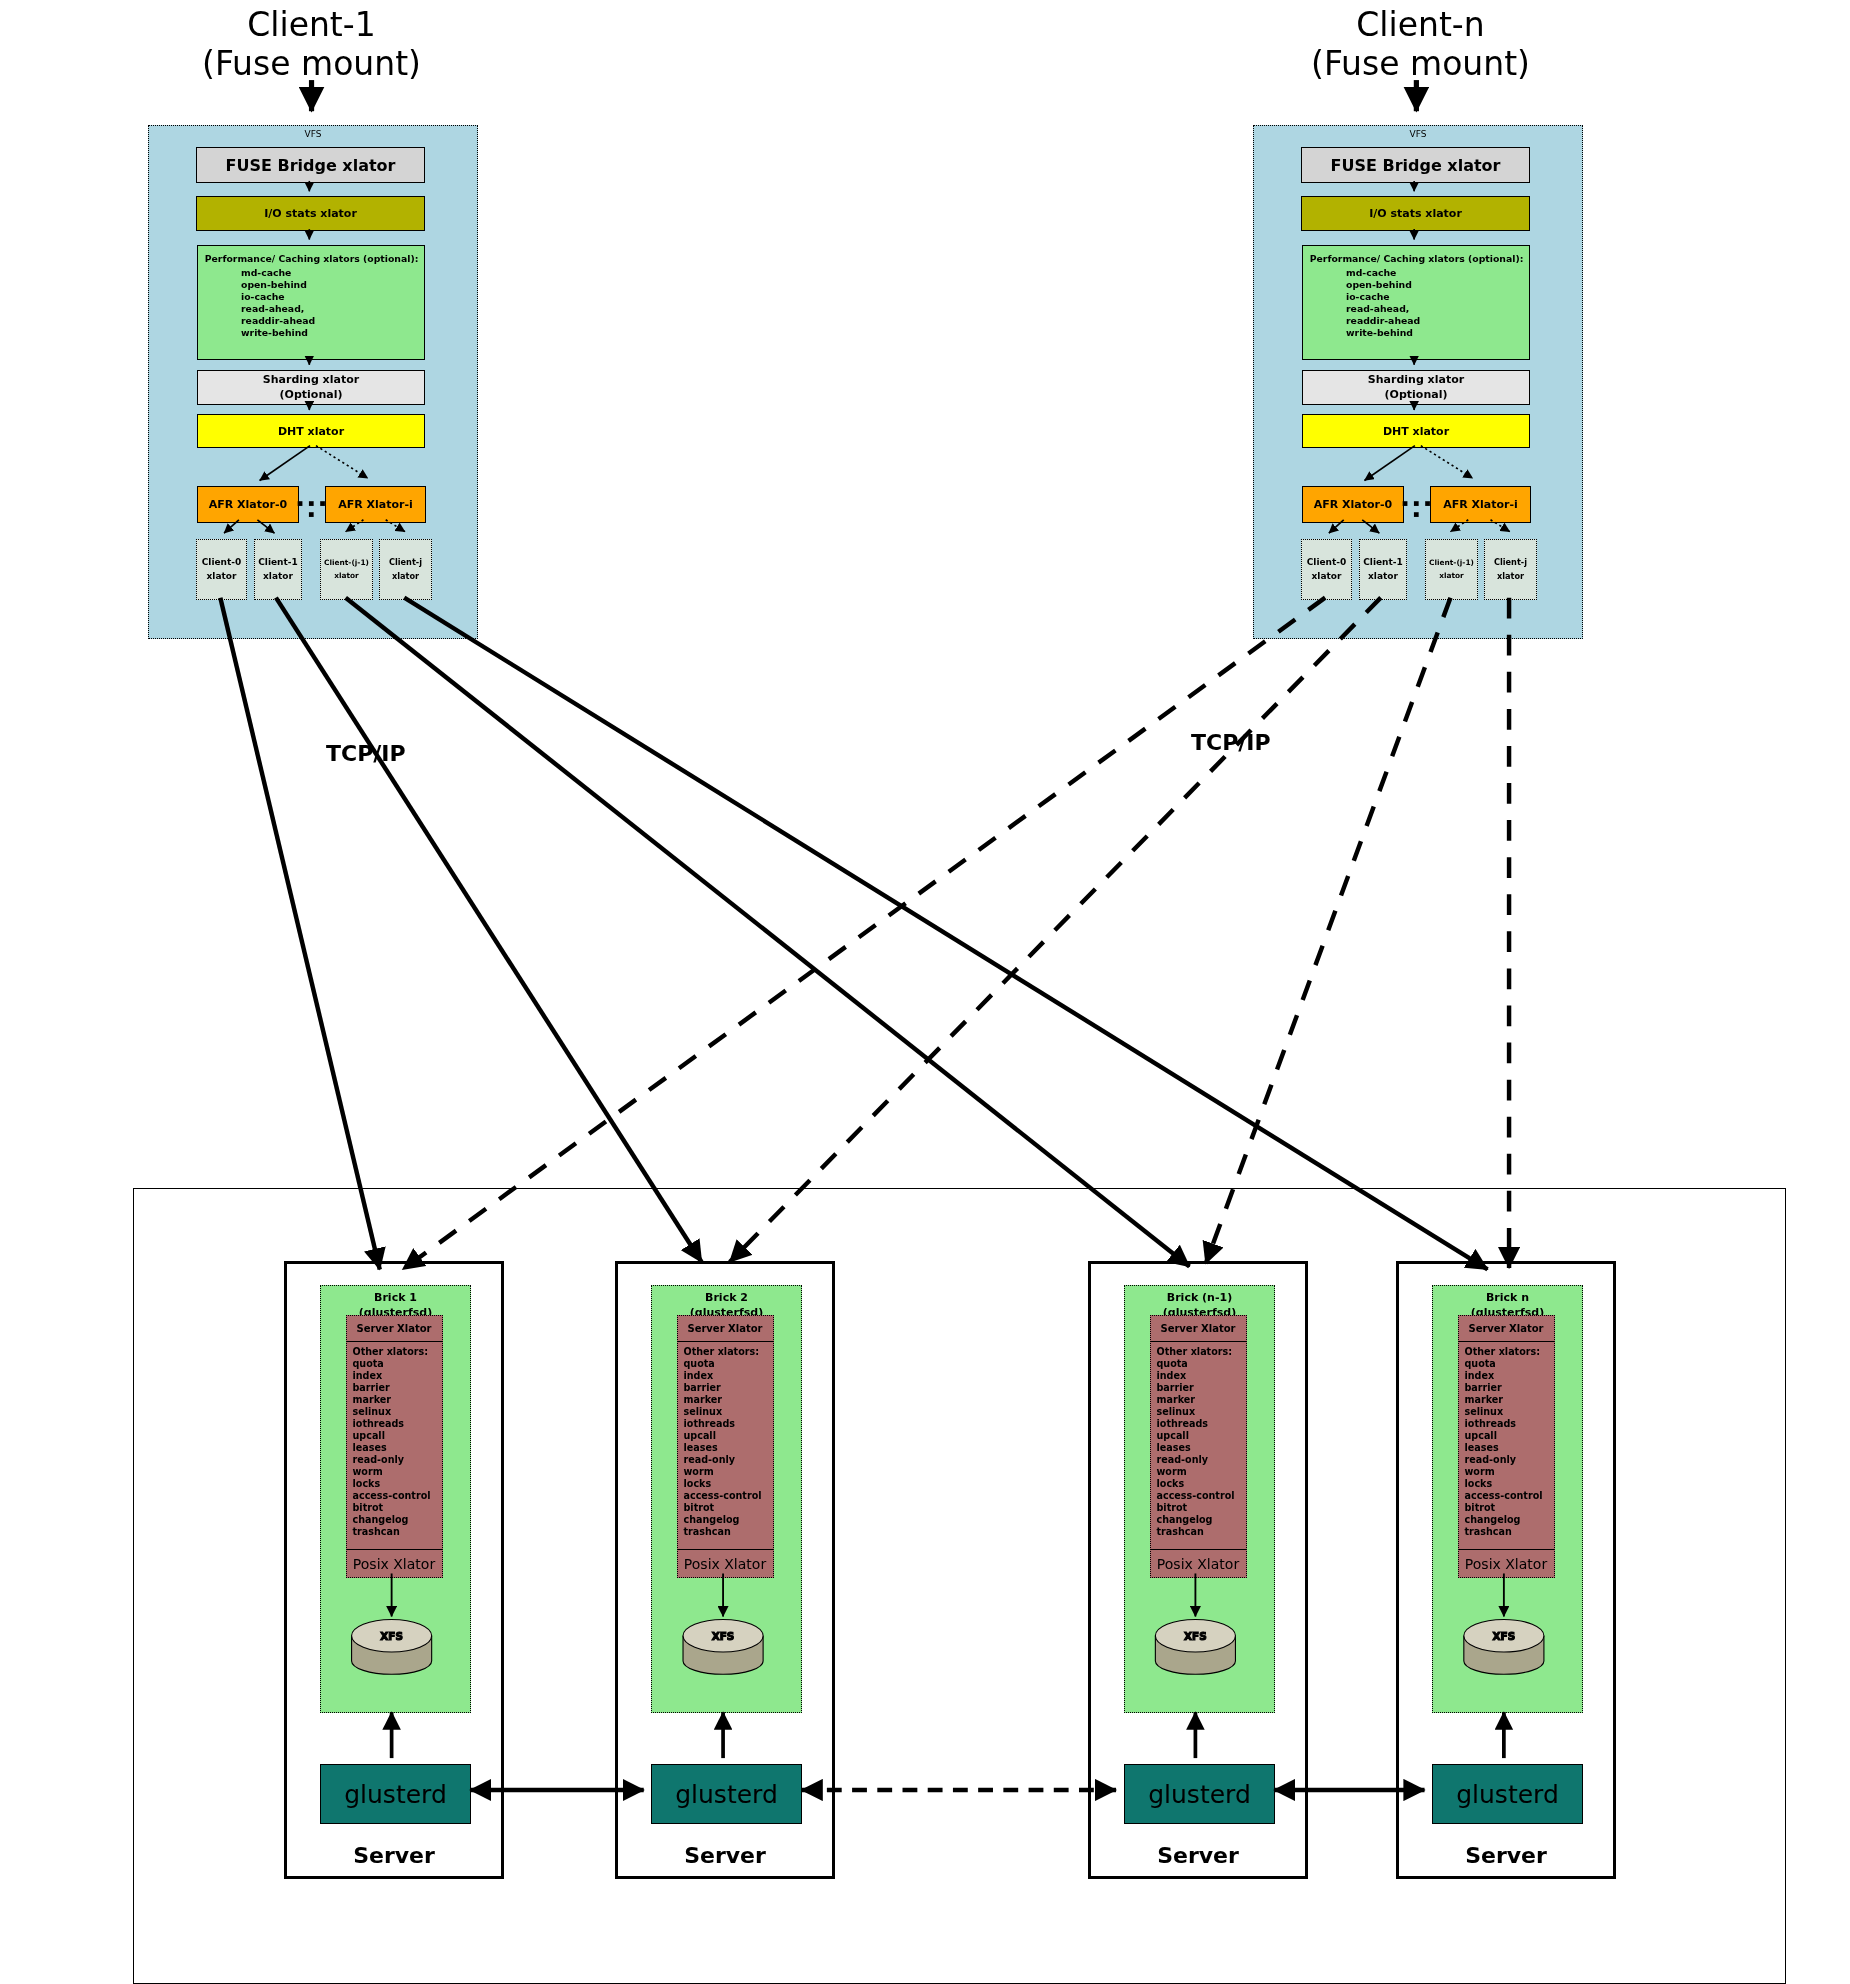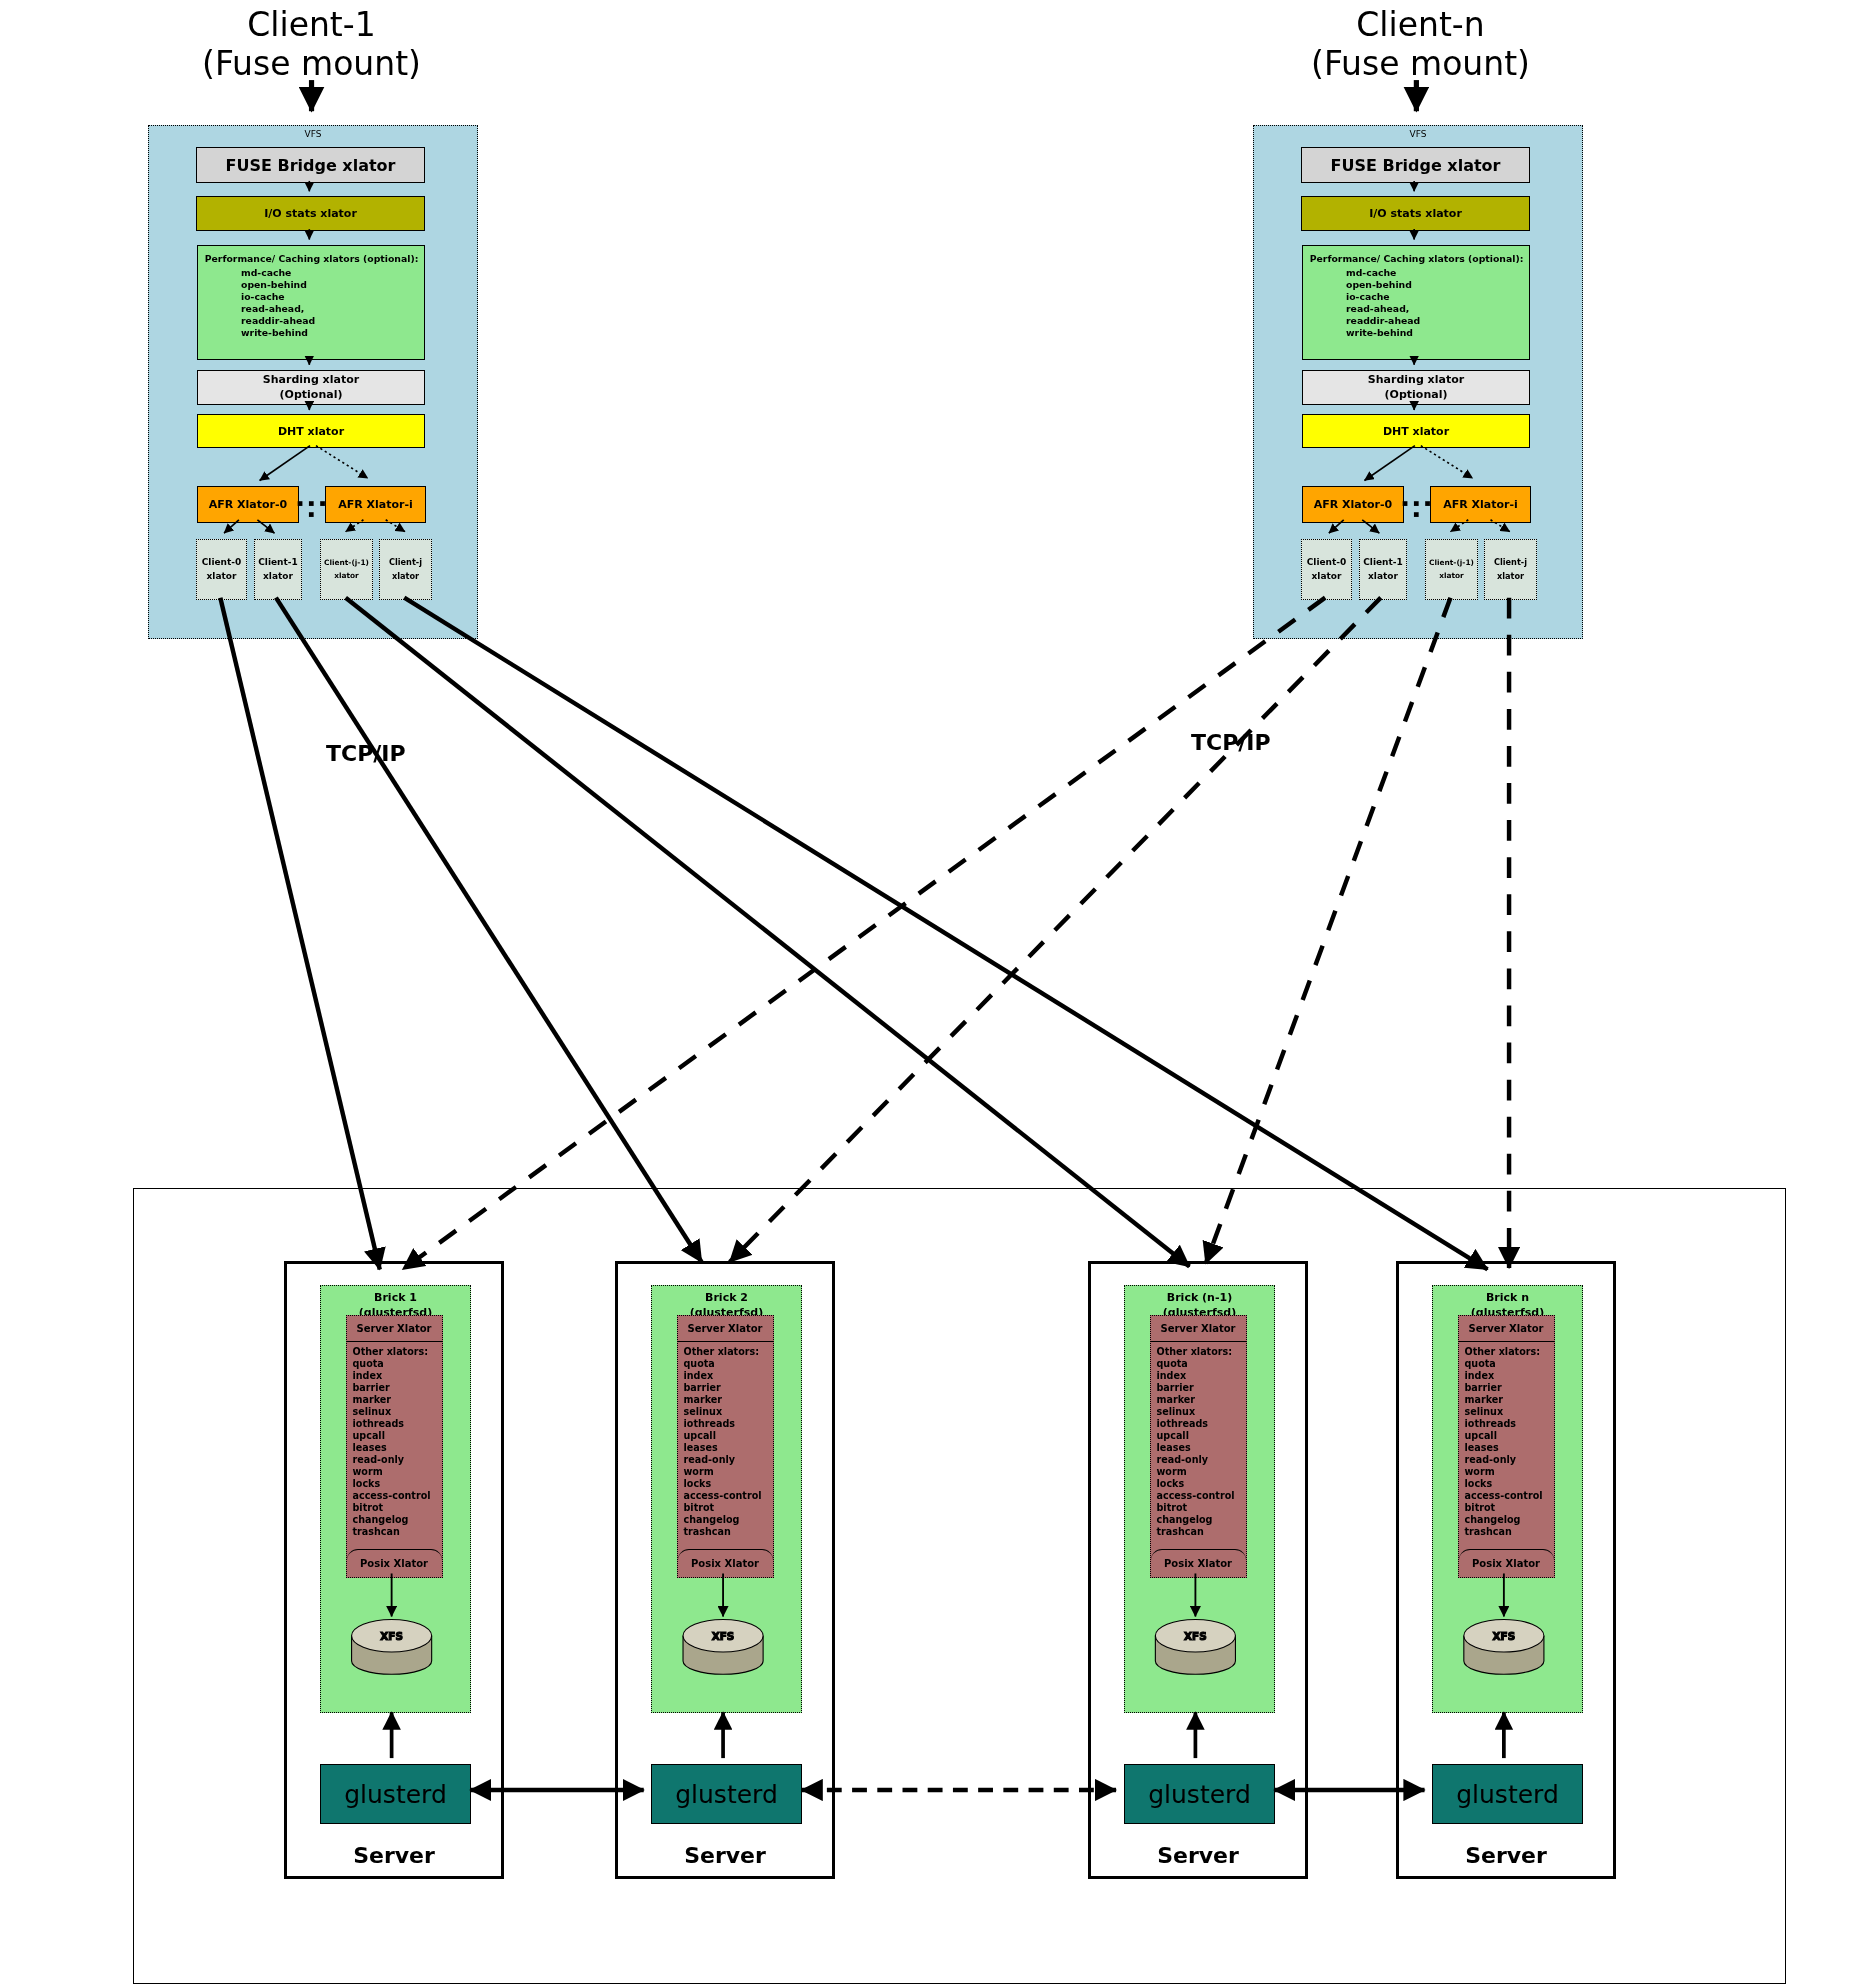--- a/index.html
+++ b/index.html
@@ -26,21 +26,21 @@
   .cxl-md{font-size:8.2px;line-height:1.6;}
   .tcp{font-size:22px;font-weight:bold;}
   .pool{border:1.5px solid #000;background:#fff;}
   .pool-label{font-size:27px;font-weight:bold;text-align:center;}
   .server{border:3px solid #000;background:#fff;}
   .brick{background:#8ee88e;border:0.7px dotted #000;}
   .brick-title{position:absolute;top:5.2px;left:0;width:100%;text-align:center;font-weight:bold;font-size:11px;line-height:1.35;}
   .redbox{position:absolute;left:24.5px;top:29px;width:95px;height:261px;background:#ad6d6d;border:0.7px dotted #000;display:flex;flex-direction:column;}
   .sx{height:25px;border-bottom:1.5px solid #000;display:flex;align-items:center;justify-content:center;font-weight:bold;font-size:10px;}
   .others{flex:1;padding:4.4px 1.5px 0 6px;font-weight:bold;font-size:9.6px;line-height:12px;}
-  .posix{height:27px;border-top:1.5px solid #000;display:flex;align-items:center;justify-content:center;font-weight:bold;font-size:10px;border-radius:11px;}
+  .posix{height:27px;border-top:1.5px solid #000;display:flex;align-items:center;justify-content:center;font-weight:normal;font-size:14px;}
   .glusterd{background:#0f766e;border:0.7px solid #000;font-size:25px;}
   .server-label{position:absolute;top:579px;left:0;width:100%;text-align:center;font-weight:bold;font-size:22px;}
   svg.overlay{position:absolute;left:0;top:0;z-index:10;pointer-events:none;}
 </style>
 </head>
 <body>
 
 <div id="canvas">
 
   <div class="abs client-title pre" style="left:126px;top:6px;width:371px;">Client-1

